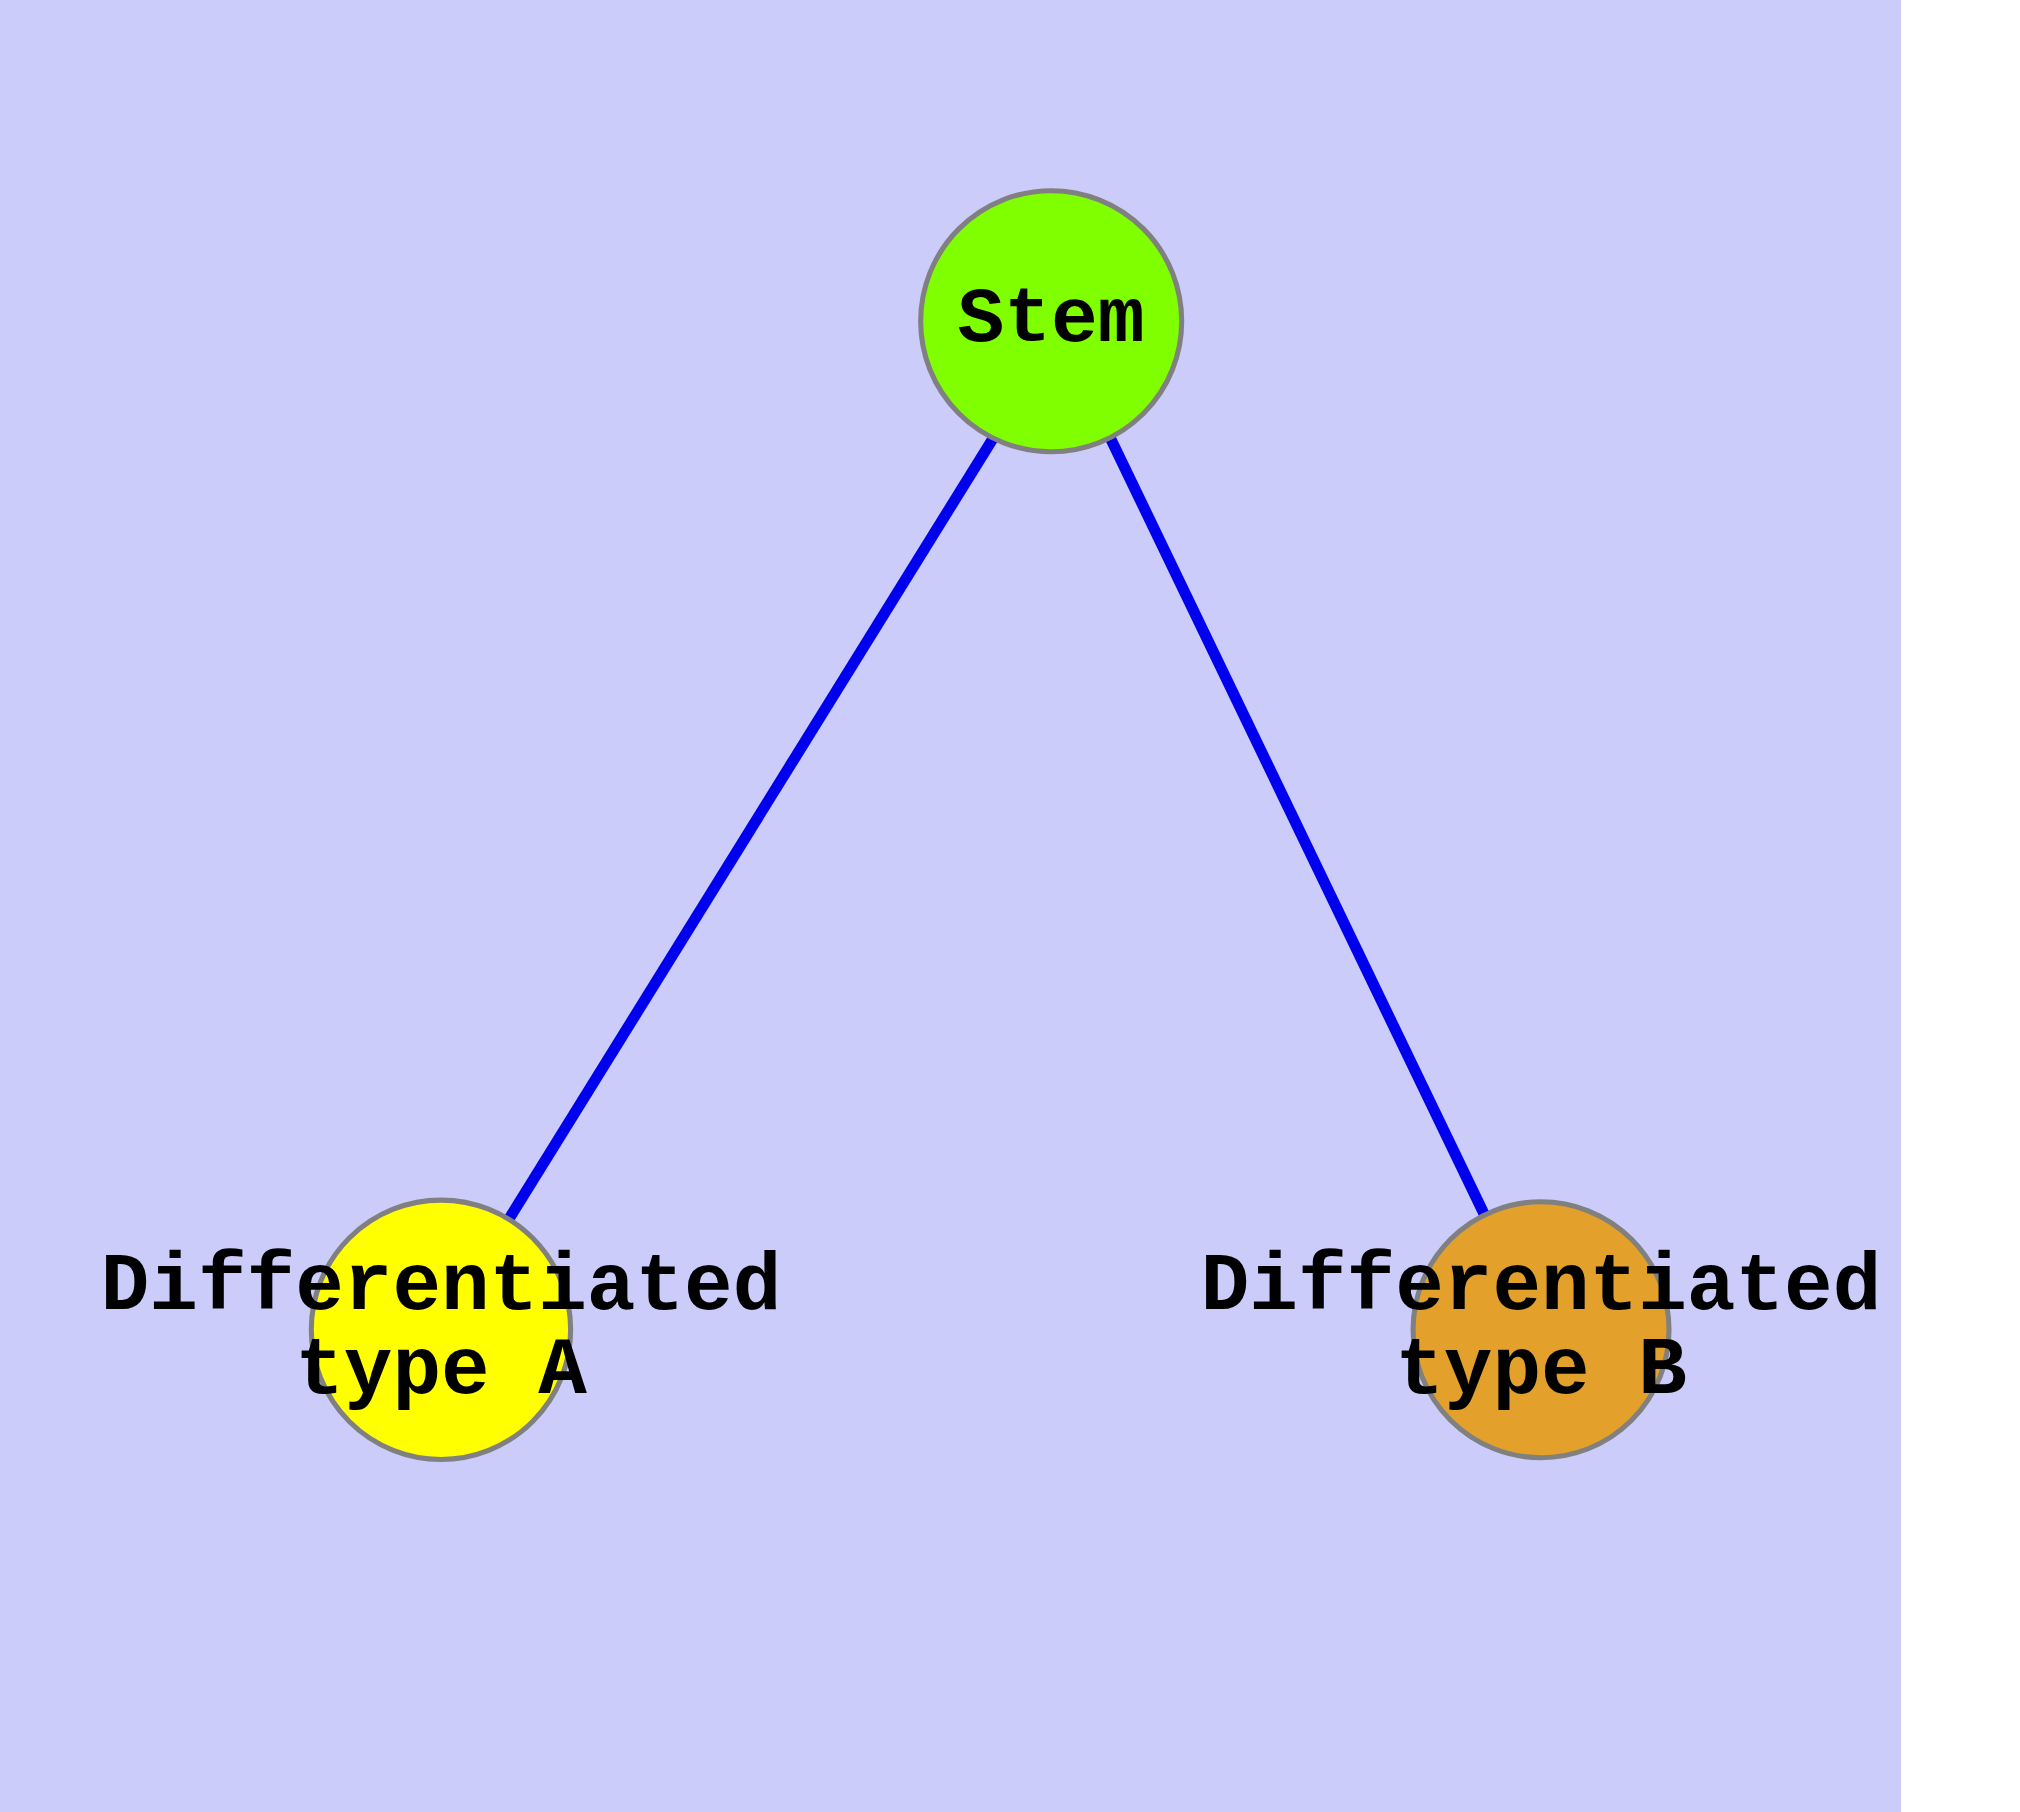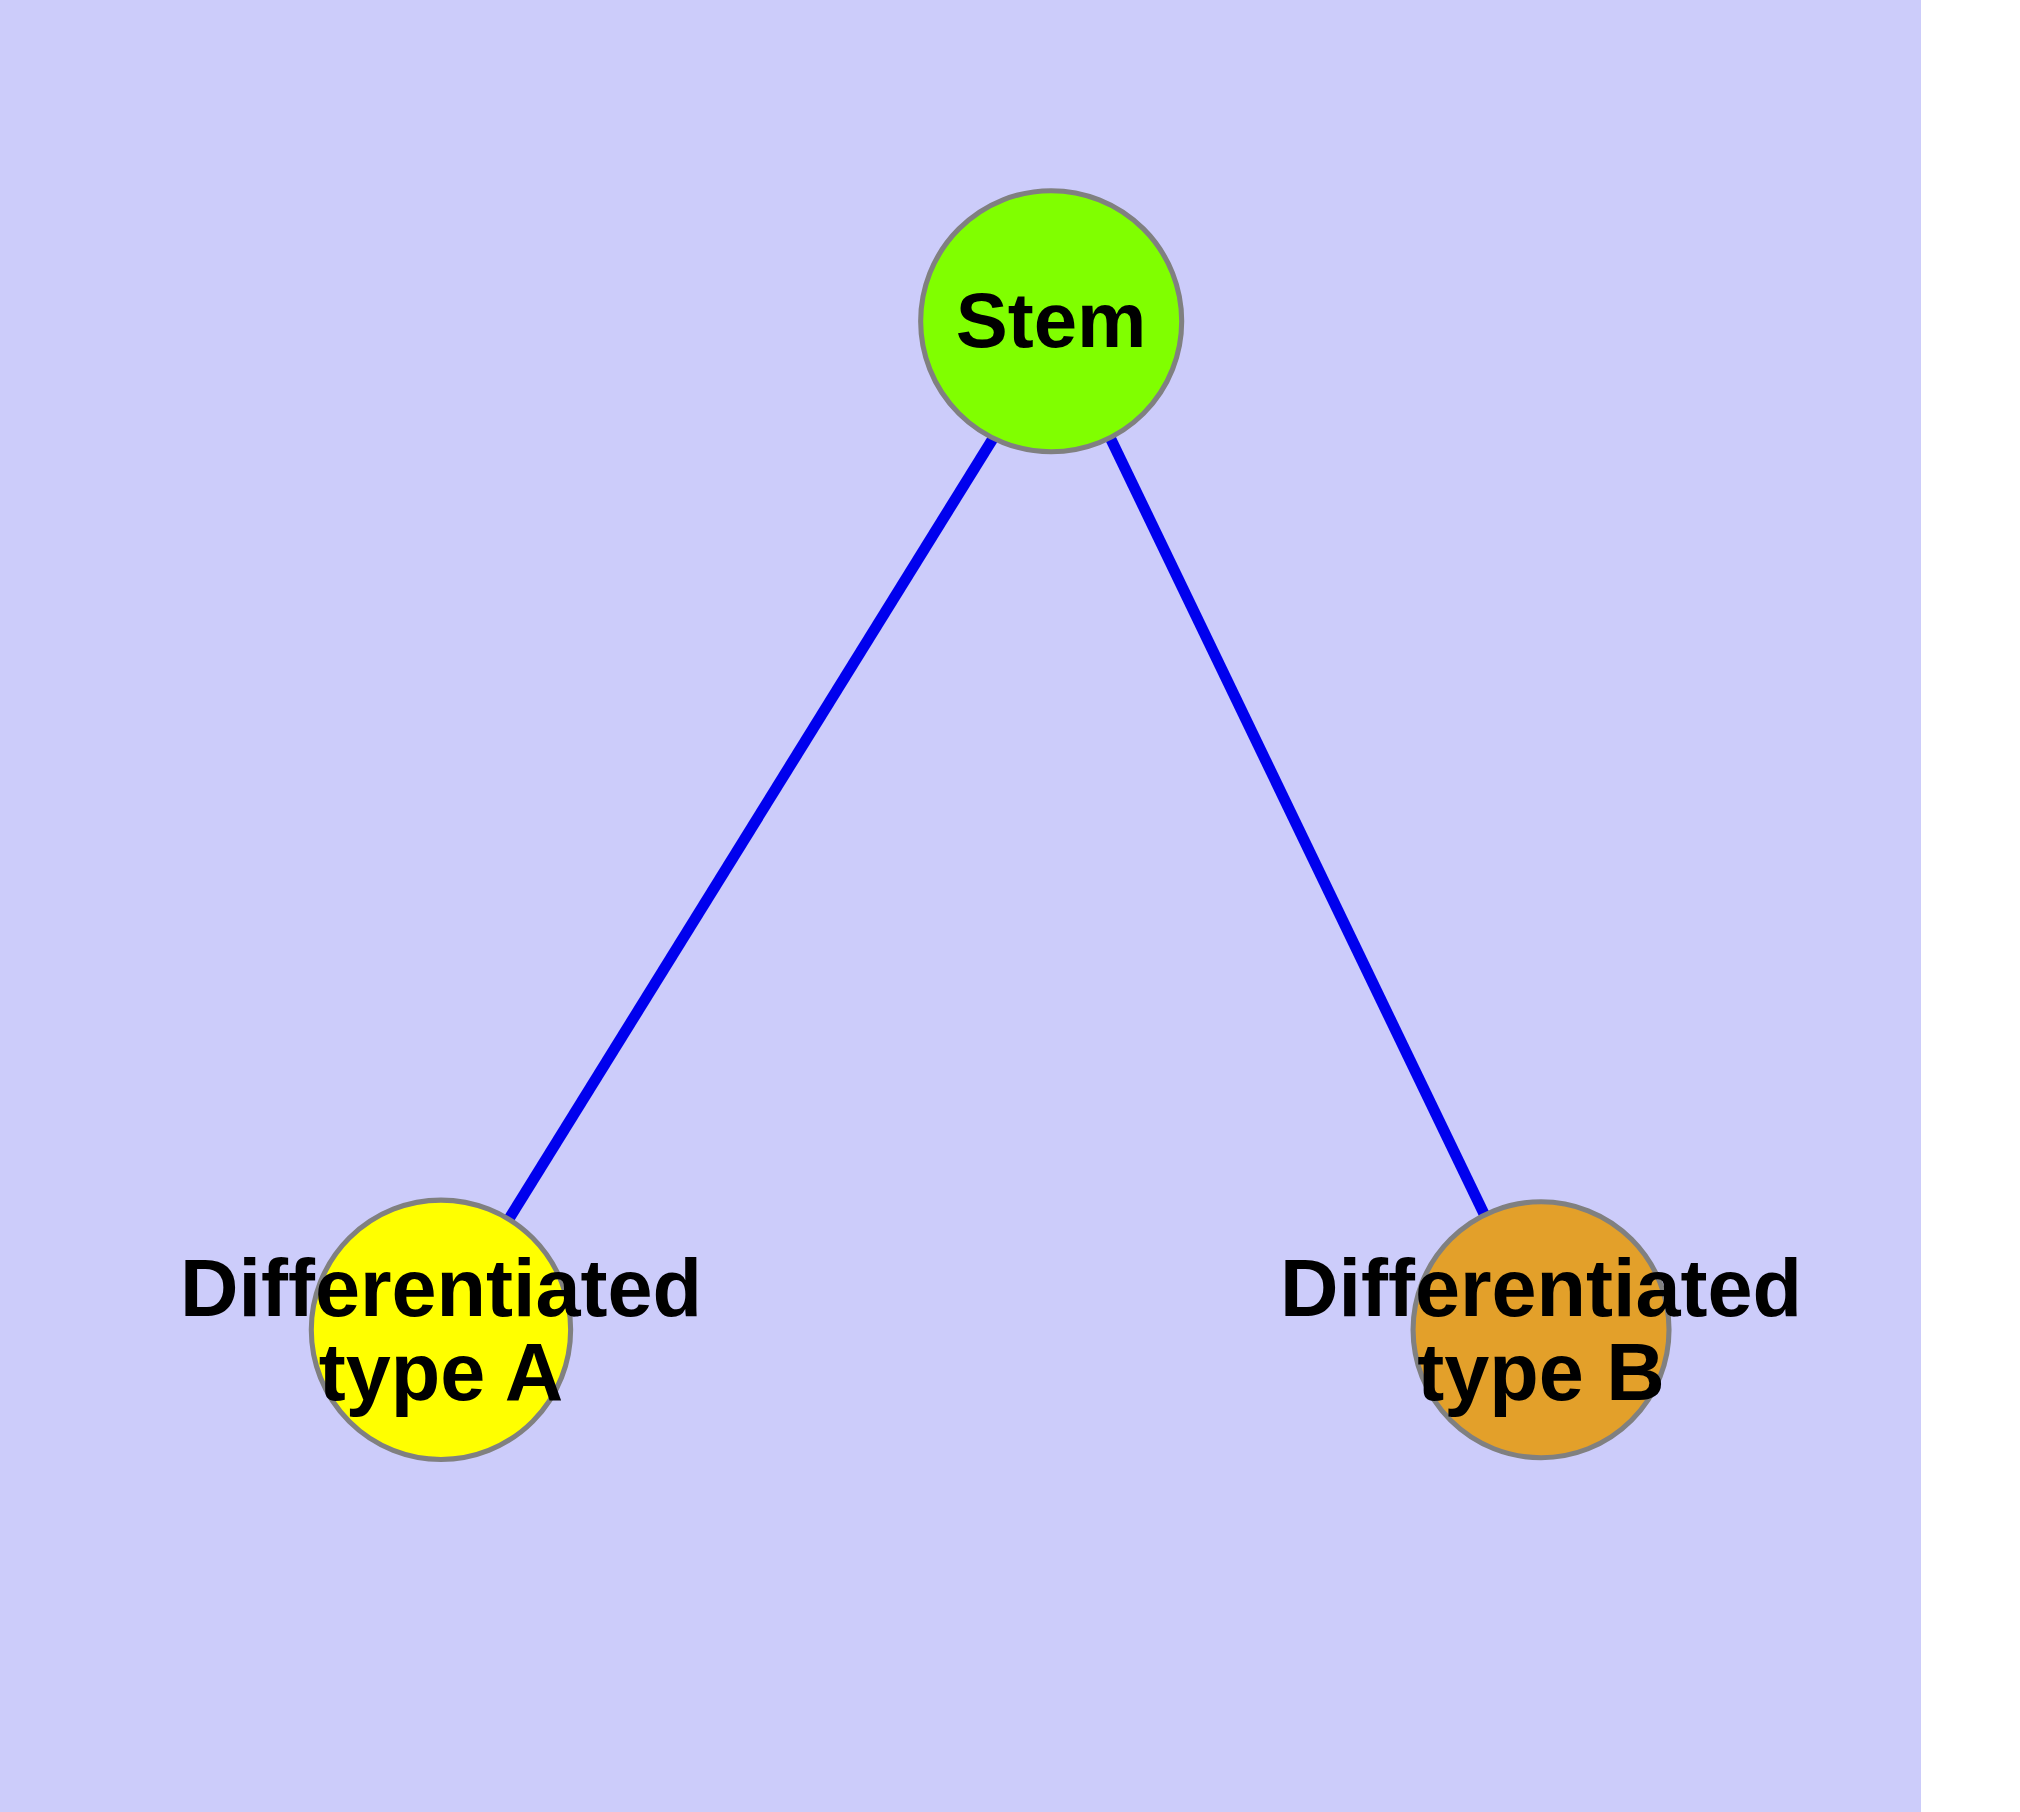--- a/index.html
+++ b/index.html
@@ -7,22 +7,21 @@
     margin: 0;
     padding: 0;
     background: #ffffff;
   }
   #canvas {
     position: relative;
     width: 1901px;
     height: 1812px;
     background: #ccccfa;
     overflow: hidden;
-    font-family: Liberation Sans, sans-serif;
-    padding-left: 20px;
+    font-family: Liberation Mono, monospace;
   }
   #graph-svg {
     position: absolute;
     inset: 0;
     width: 2021px;
     height: 1812px;
     display: block;
   }
   .node-label {
     position: absolute;

